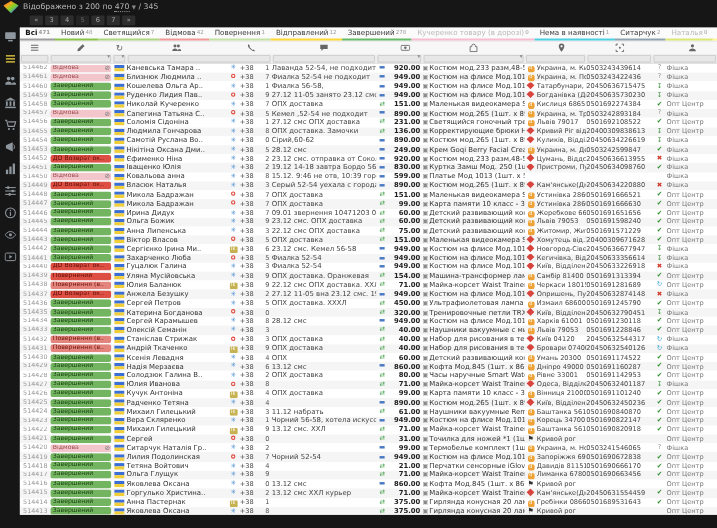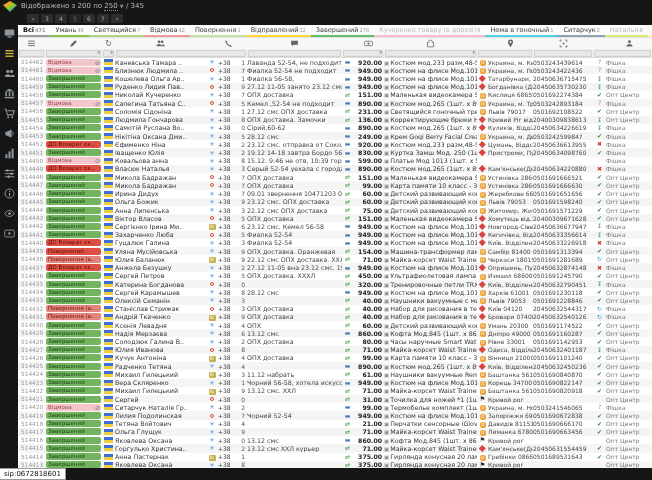--- a/index.html
+++ b/index.html
@@ -79,21 +79,21 @@
             <stop offset="0.3" stop-color="#f5a623"></stop>
         <stop offset="0.55" stop-color="#7ed321"></stop>
             <stop offset="0.8" stop-color="#4a90d9"></stop>
         <stop offset="1" stop-color="#9013fe"></stop>
           </linearGradient>
         </defs>
       <path d="M7 0 L14 4 L7 11 L0 4 Z" fill="url(#rb)"></path>
     </svg>
     <span class="title">
       <span>Відображено з 200 по</span>
-      <span class="pg">250</span>
+      <span class="pg">470</span>
       <span class="caret">▼</span>
       <span>/ 345</span>
     </span>
   </div>
   <div class="pager">
       <div class="pbtn">«</div>
       <div class="pbtn">3</div>
       <div class="pbtn">4</div>
       <div class="pbtn cur">5</div>
       <div class="pbtn">6</div>
@@ -179,28 +179,28 @@
         <div class="sb">
           <svg viewBox="0 0 16 16">
             <rect x="1" y="3" width="14" height="10" rx="2" fill="none" stroke="#8f979e" stroke-width="1.3"></rect>
             <path d="M6.5 5.5v5l4-2.5z"></path>
           </svg>
         </div>
       </div>
     <div class="content">
       <div class="tabs">
           <div class="tab active" style="border-bottom-color: rgb(158, 158, 158);"><span>Всі</span><span class="cnt">471</span></div>
-          <div class="tab" style="border-bottom-color: rgb(139, 195, 74);"><span>Умань</span><span class="cnt">48</span></div>
+          <div class="tab" style="border-bottom-color: rgb(139, 195, 74);"><span>Новий</span><span class="cnt">48</span></div>
           <div class="tab" style="border-bottom-color: rgb(174, 213, 129);"><span>Светящийся</span><span class="cnt">7</span></div>
           <div class="tab" style="border-bottom-color: rgb(239, 154, 154);"><span>Відмова</span><span class="cnt">42</span></div>
           <div class="tab" style="border-bottom-color: rgb(197, 225, 165);"><span>Повернення</span><span class="cnt">1</span></div>
           <div class="tab" style="border-bottom-color: rgb(253, 216, 53);"><span>Відправлений</span><span class="cnt">12</span></div>
           <div class="tab" style="border-bottom-color: rgb(102, 187, 106);"><span>Завершений</span><span class="cnt">278</span></div>
           <div class="tab dim" style="border-bottom-color: rgb(248, 187, 208);"><span>Кучеренко товару (в дорозі)</span><span class="cnt">0</span></div>
-          <div class="tab" style="border-bottom-color: rgb(77, 208, 225);"><span>Нема в гоночный</span><span class="cnt">1</span></div>
+          <div class="tab" style="border-bottom-color: rgb(77, 208, 225);"><span>Нема в наявності</span><span class="cnt">1</span></div>
           <div class="tab" style="border-bottom-color: rgb(144, 164, 174);"><span>Ситарчук</span><span class="cnt">2</span></div>
           <div class="tab dim" style="border-bottom-color: rgb(220, 231, 117);"><span>Наталья</span><span class="cnt">0</span></div>
           <div class="tab dim" style="border-bottom-color: rgb(255, 245, 157);"></div>
         </div>
       <div class="colhead">
           <div class="hic" style="grid-column: 1;"><svg viewBox="0 0 16 16">
               <rect x="2" y="3" width="12" height="1.6" fill="#666"></rect>
               <rect x="2" y="7" width="12" height="1.6" fill="#666"></rect>
               <rect x="2" y="11" width="12" height="1.6" fill="#666"></rect>
             </svg></div>
@@ -1500,16 +1500,13 @@
             <div class="c c-car"><span class="car-flag">⚑</span></div>
             <div class="c c-addr">Кривой рог</div>
             <div class="c c-trk"></div>
             <div class="c c-ts"></div>
             <div class="c c-src">Опт Центр</div>
           </div>
         </div>
     </div>
   </div>
 
-  <div class="bottombar">
-    <span class="sip">sip:0672818601</span>
-  </div>
 </div>
 
 </body></html>

